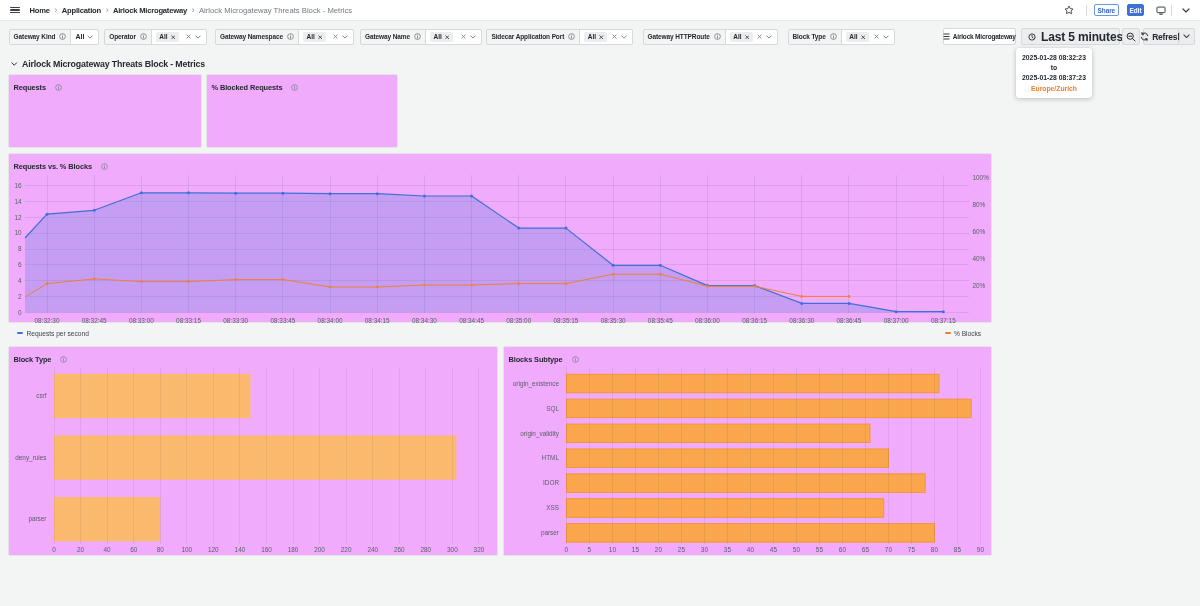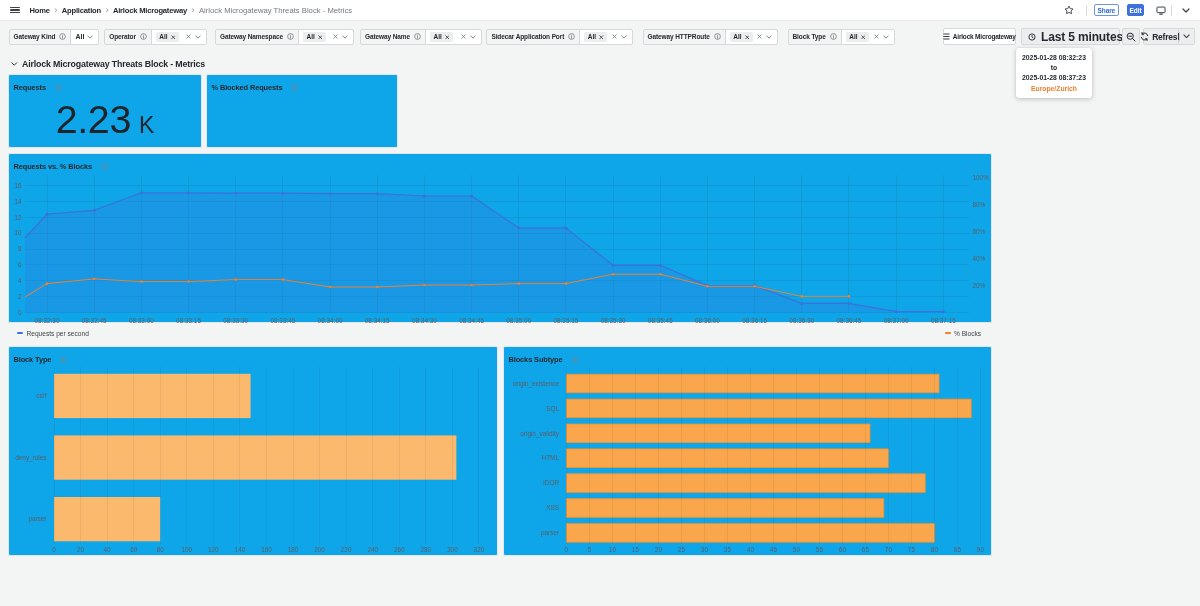--- a/index.html
+++ b/index.html
@@ -76,21 +76,21 @@
   .btn-time .tz { font-size:7px; font-weight:700; color:#ee7d2c; margin-left:2.5px; }
   .btn-zoomout { margin-left:2px; width:18px; justify-content:center; }
   .refresh-group { margin-left:3px; display:flex; }
   .btn-refresh { width:36px; justify-content:center; gap:3.5px; font-size:8.5px; font-weight:700; letter-spacing:-0.2px; border-radius:2px 0 0 2px; padding:0; }
   .btn-refresh-caret { width:16px; justify-content:center; border-left:none; border-radius:0 2px 2px 0; position:relative; }
   .btn-refresh-caret::before { content:""; position:absolute; left:0; top:3px; bottom:3px; width:1px; background:#d0d2d4; }
   
   .row-header { position:absolute; left:11px; top:57px; height:13px; display:flex; align-items:center; gap:4.5px; cursor:pointer; }
   .row-header .rh-title { font-size:8.8px; font-weight:700; letter-spacing:-0.15px; color:#24292e; }
   .panel {
-    position:absolute; background:#0ea5e9; border:1px solid #e3e5e6; border-radius:2px;text-decoration:underline;
+    position:absolute; background:#f0abfc; border:1px solid #e3e5e6; border-radius:2px;text-decoration:underline;
   }
   .panel-title {
     position:absolute; top:7.5px; left:4.5px; font-size:7.4px; font-weight:700; letter-spacing:-0.1px;
     color:#24292e; display:flex; align-items:center; gap:9px; white-space:nowrap;
   }
   .panel-title .info { color:#7d838b; display:flex; }
   #stat1 { left:8px;   top:74px; width:194px;   height:74px; }
   #stat2 { left:206px; top:74px; width:192px;   height:74px; }
   #ts    { left:8px;   top:153px; width:984px;  height:170px; }
   #bt    { left:8px;   top:346px; width:490px;  height:210px; }
@@ -418,23 +418,20 @@
   <section class="panel" id="stat1" data-name="panel-requests">
     <div class="panel-title" data-name="panel-title">
       <span>Requests</span>
       <span class="info" data-name="info-icon">
           <svg data-name="info-icon" width="7" height="7" viewBox="0 0 8 8" fill="none" stroke="currentColor">
             <circle cx="4" cy="4" r="3.3" stroke-width="0.85"></circle>
             <path d="M4 3.6 V5.8" stroke-width="0.9" stroke-linecap="round"></path>
             <circle cx="4" cy="2.3" r="0.55" fill="currentColor" stroke="none"></circle>
           </svg>
         </span>
-    </div>
-    <div class="stat-value" data-name="stat-value-requests">
-      <span class="big">2.23</span><span class="suffix">K</span>
     </div>
   </section>
 
   <section class="panel" id="stat2" data-name="panel-blocked-requests">
     <div class="panel-title" data-name="panel-title">
       <span>% Blocked Requests</span>
       <span class="info" data-name="info-icon">
           <svg data-name="info-icon" width="7" height="7" viewBox="0 0 8 8" fill="none" stroke="currentColor">
             <circle cx="4" cy="4" r="3.3" stroke-width="0.85"></circle>
             <path d="M4 3.6 V5.8" stroke-width="0.9" stroke-linecap="round"></path>

